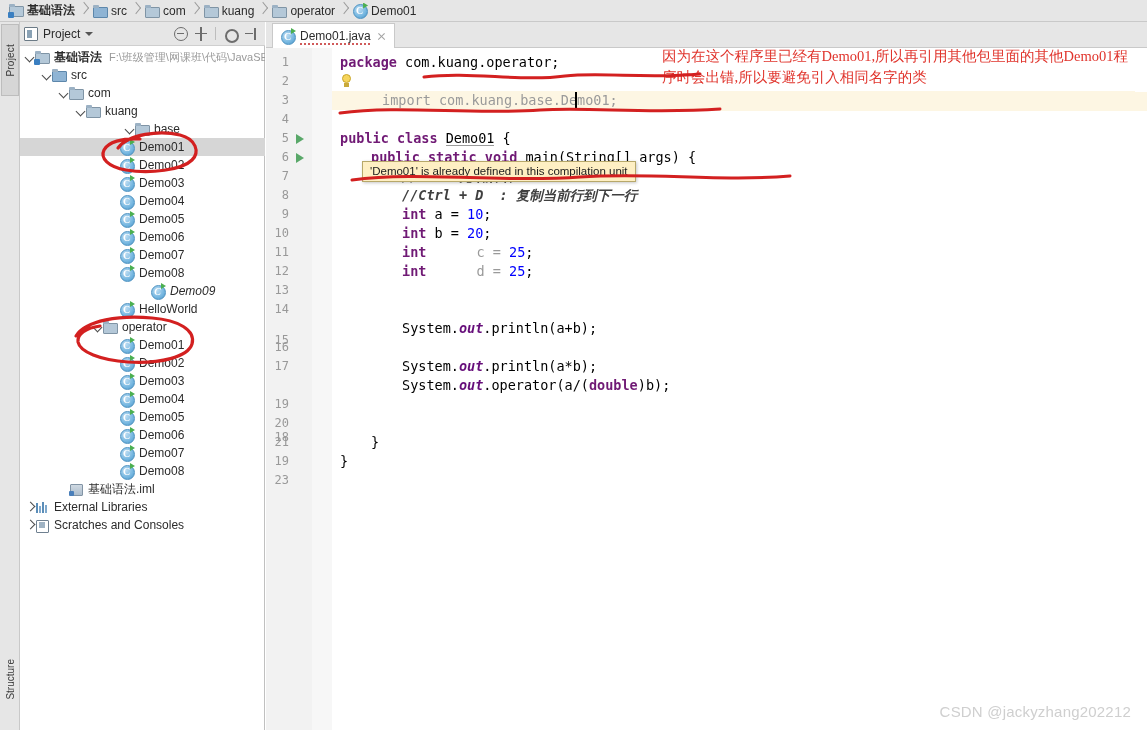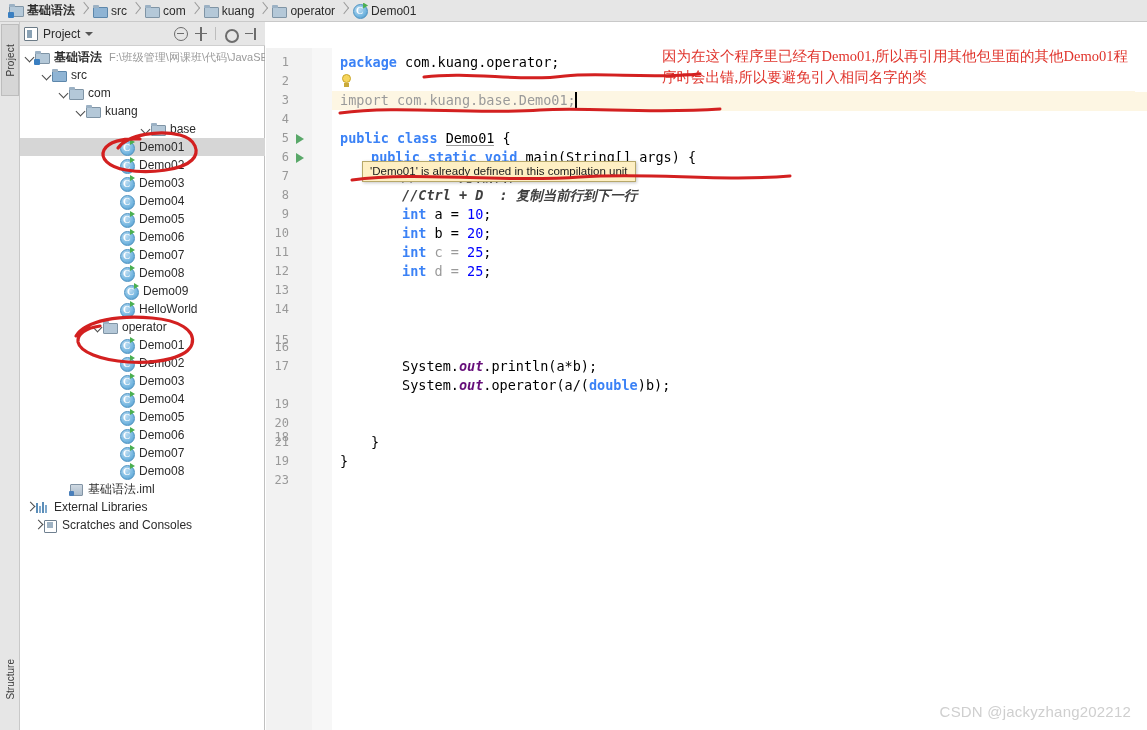--- a/index.html
+++ b/index.html
@@ -329,24 +329,24 @@
 
   #code {
     position: absolute; left: 66px; top: 26px; right: 0; bottom: 0;
     overflow: hidden;
   }
   .cline {
     position: absolute; left: 0; height: 19px; line-height: 19px;
     font-family: "DejaVu Sans Mono", "Liberation Mono", monospace;
     font-size: 13.5px; white-space: pre; color: #000000;
   }
-  .kw   { color: #3b82f6; font-weight: bold; }
+  .kw   { color: #701a75; font-weight: bold; }
   .plain{ color: #000000; }
   .num  { color: #0000ff; }
-  .gray { color: #9a9a9a; }
+  .gray { color: #9a9a9a; margin-left: 42px; }
   .field{ color: #660e7a; font-style: italic; font-weight: bold; }
   .cmt  { color: #404040; font-style: italic; font-weight: bold; }
 
   #line3-hl {
     position: absolute; left: 0; right: 0; height: 19px;
     background: #fdf6e3;
   }
   #caret {
     position: absolute; width: 1.5px; height: 17px; background: #000;
   }
@@ -487,21 +487,21 @@
         <div class="trow" style="padding-left: 38px;">
           <span class="twist open"></span>
           <span class="ico-folder"></span>
           <span class="tlabel">com</span>
         </div>
         <div class="trow" style="padding-left: 55px;">
           <span class="twist open"></span>
           <span class="ico-folder"></span>
           <span class="tlabel">kuang</span>
         </div>
-        <div class="trow" style="padding-left: 72px; margin-left: 48px;">
+        <div class="trow" style="padding-left: 104px;">
           <span class="twist open"></span>
           <span class="ico-folder"></span>
           <span class="tlabel">base</span>
         </div>
         <div class="trow sel" style="padding-left: 89px;">
           <span class="twist"></span>
           <span class="ico-class">
             <i class="runmark"></i>
           </span>
           <span class="tlabel">Demo01</span>
@@ -546,21 +546,21 @@
           </span>
           <span class="tlabel">Demo07</span>
         </div>
         <div class="trow" style="padding-left: 89px;">
           <span class="twist"></span>
           <span class="ico-class">
             <i class="runmark"></i>
           </span>
           <span class="tlabel">Demo08</span>
         </div>
-        <div class="trow" style="padding-left: 93px;">
+        <div class="trow" style="padding-left: 120px; font-style: italic;">
           <span class="twist"></span>
           <span class="ico-class">
             <i class="runmark"></i>
           </span>
           <span class="tlabel">Demo09</span>
         </div>
         <div class="trow" style="padding-left: 89px;">
           <span class="twist"></span>
           <span class="ico-class">
             <i class="runmark"></i>
@@ -636,29 +636,38 @@
         <div class="trow" style="padding-left: 4px;">
           <span class="twist closed"></span>
           <span class="ico-lib">
             <span></span>
             <span></span>
             <span></span>
             <span></span>
           </span>
           <span class="tlabel">External Libraries</span>
         </div>
-        <div class="trow" style="padding-left: 12px;">
+        <div class="trow" style="padding-left: 4px;">
           <span class="twist closed"></span>
           <span class="ico-scratch"></span>
           <span class="tlabel">Scratches and Consoles</span>
         </div>
       </div>
   </div>
 
   <div id="editor-area">
+    <div id="tabbar">
+      <div id="tab-demo01">
+        <span class="ico-class">
+            <i class="runmark"></i>
+          </span>
+        <span class="tab-name">Demo01.java</span>
+        <span class="tab-close"></span>
+      </div>
+    </div>
 
     <div id="gutter">
         <div class="lnum" style="top: 5px;">1</div>
         <div class="lnum" style="top: 24px;">2</div>
         <div class="lnum" style="top: 43px;">3</div>
         <div class="lnum" style="top: 62px;">4</div>
         <div class="lnum" style="top: 81px;">5</div>
         <div class="lnum" style="top: 100px;">6</div>
         <div class="lnum" style="top: 119px;">7</div>
         <div class="lnum" style="top: 138px;">8</div>
@@ -700,20 +709,21 @@
     <div class="cline" style="top: 5px; left: 8px;"><span class="kw">package </span><span class="plain">com.kuang.operator;</span></div>
         <div class="cline" style="top: 43px; left: 8px;"><span class="gray">import com.kuang.base.Demo01;</span></div>
         <div class="cline" style="top: 81px; left: 8px;"><span class="kw">public class </span><span class="plain">Demo01</span><span class="plain"> {</span></div>
         <div class="cline" style="top: 100px; left: 39px; text-align: center;"><span class="kw">public static void </span><span class="plain">main(String[] args) {</span></div>
         <div class="cline" style="top: 119px; left: 70px;"><span class="cmt">//   : 先增后增</span></div>
         <div class="cline" style="top: 138px; left: 70px;"><span class="cmt">//Ctrl + D  : 复制当前行到下一行</span></div>
         <div class="cline" style="top: 157px; left: 70px;"><span class="kw">int </span><span class="plain">a = </span><span class="num">10</span><span class="plain">;</span></div>
         <div class="cline" style="top: 176px; left: 70px;"><span class="kw">int </span><span class="plain">b = </span><span class="num">20</span><span class="plain">;</span></div>
         <div class="cline" style="top: 195px; left: 70px;"><span class="kw">int </span><span class="gray">c = </span><span class="num">25</span><span class="plain">;</span></div>
         <div class="cline" style="top: 214px; left: 70px;"><span class="kw">int </span><span class="gray">d = </span><span class="num">25</span><span class="plain">;</span></div>
+        <div class="cline" style="top: 271px; left: 70px;"><span class="plain">System.</span><span class="field">out</span><span class="plain">.println(a+b);</span></div>
         <div class="cline" style="top: 309px; left: 70px;"><span class="plain">System.</span><span class="field">out</span><span class="plain">.println(a*b);</span></div>
         <div class="cline" style="top: 328px; left: 70px;"><span class="plain">System.</span><span class="field">out</span><span class="plain">.operator(a/(</span><span class="kw">double</span><span class="plain">)b);</span></div>
         <div class="cline" style="top: 385px; left: 39px;"><span class="plain">}</span></div>
         <div class="cline" style="top: 404px; left: 8px;"><span class="plain">}</span></div>
         <div style="position: absolute; left: 113.56px; top: 97px; width: 48.72px; height: 1px; background: rgb(154, 154, 154);"></div>
         <div id="caret" style="left: 243.48px; top: 44px;"></div>
         <div class="lightbulb" style="left: 8px; top: 26px;">
           <i class="glass"></i>
           <i class="base"></i>
         </div>

